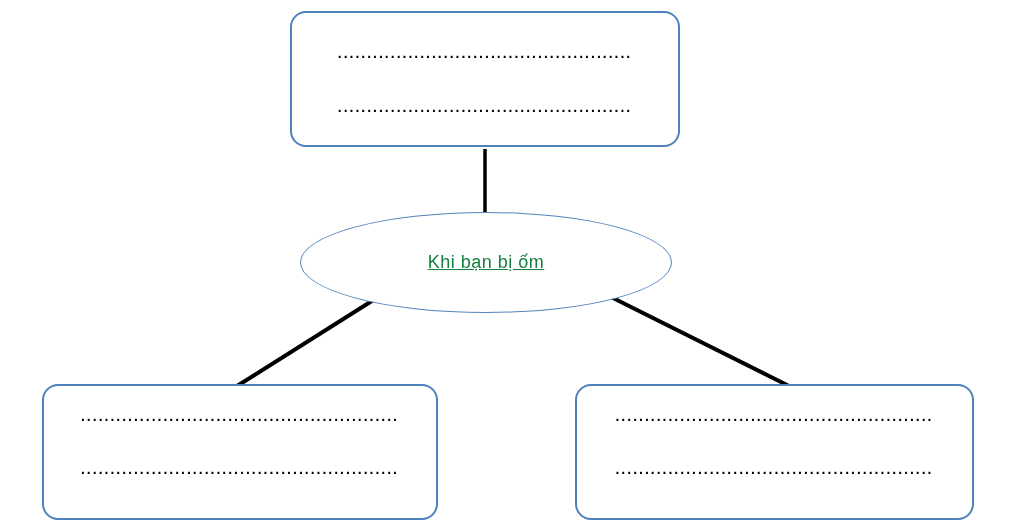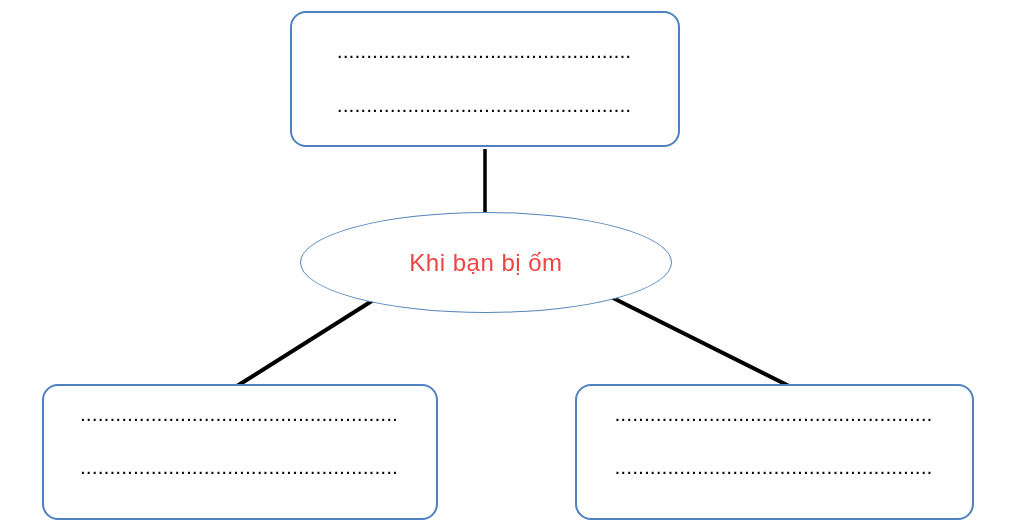--- a/index.html
+++ b/index.html
@@ -75,23 +75,24 @@
     height: 101px;
     border: 1.5px solid #5585bb;
     border-radius: 50%;
     background: #ffffff;
     box-sizing: border-box;
     display: flex;
     align-items: center;
     justify-content: center;
   }
   .ellipse-label {
-    font-size: 24px;
-    color: #ef4444;
+    font-size: 18px;
+    color: #15803d;
     letter-spacing: 0.5px;
+    text-decoration: underline;
   }
 </style>
 </head>
 <body>
 
 <div class="canvas">
 
   <svg class="connectors" viewBox="0 0 1010 531" xmlns="http://www.w3.org/2000/svg">
     <line x1="485" y1="149" x2="485" y2="214" stroke="#000000" stroke-width="3.5"></line>
     <line x1="375" y1="299" x2="237" y2="386" stroke="#000000" stroke-width="4"></line>

